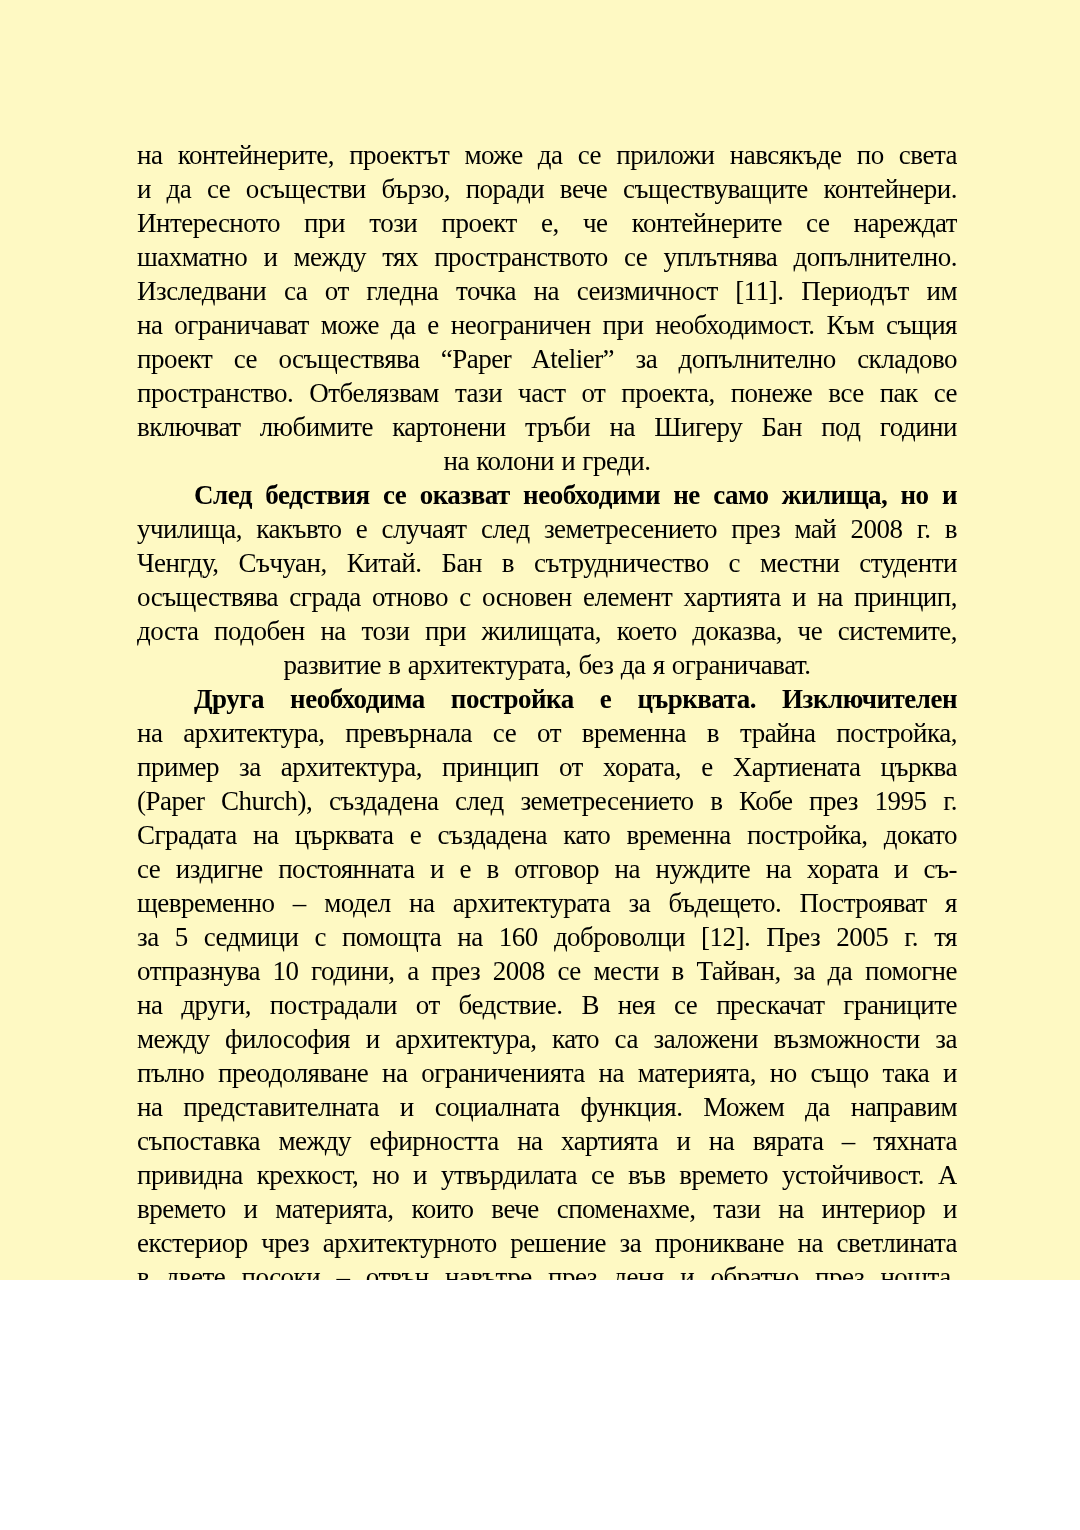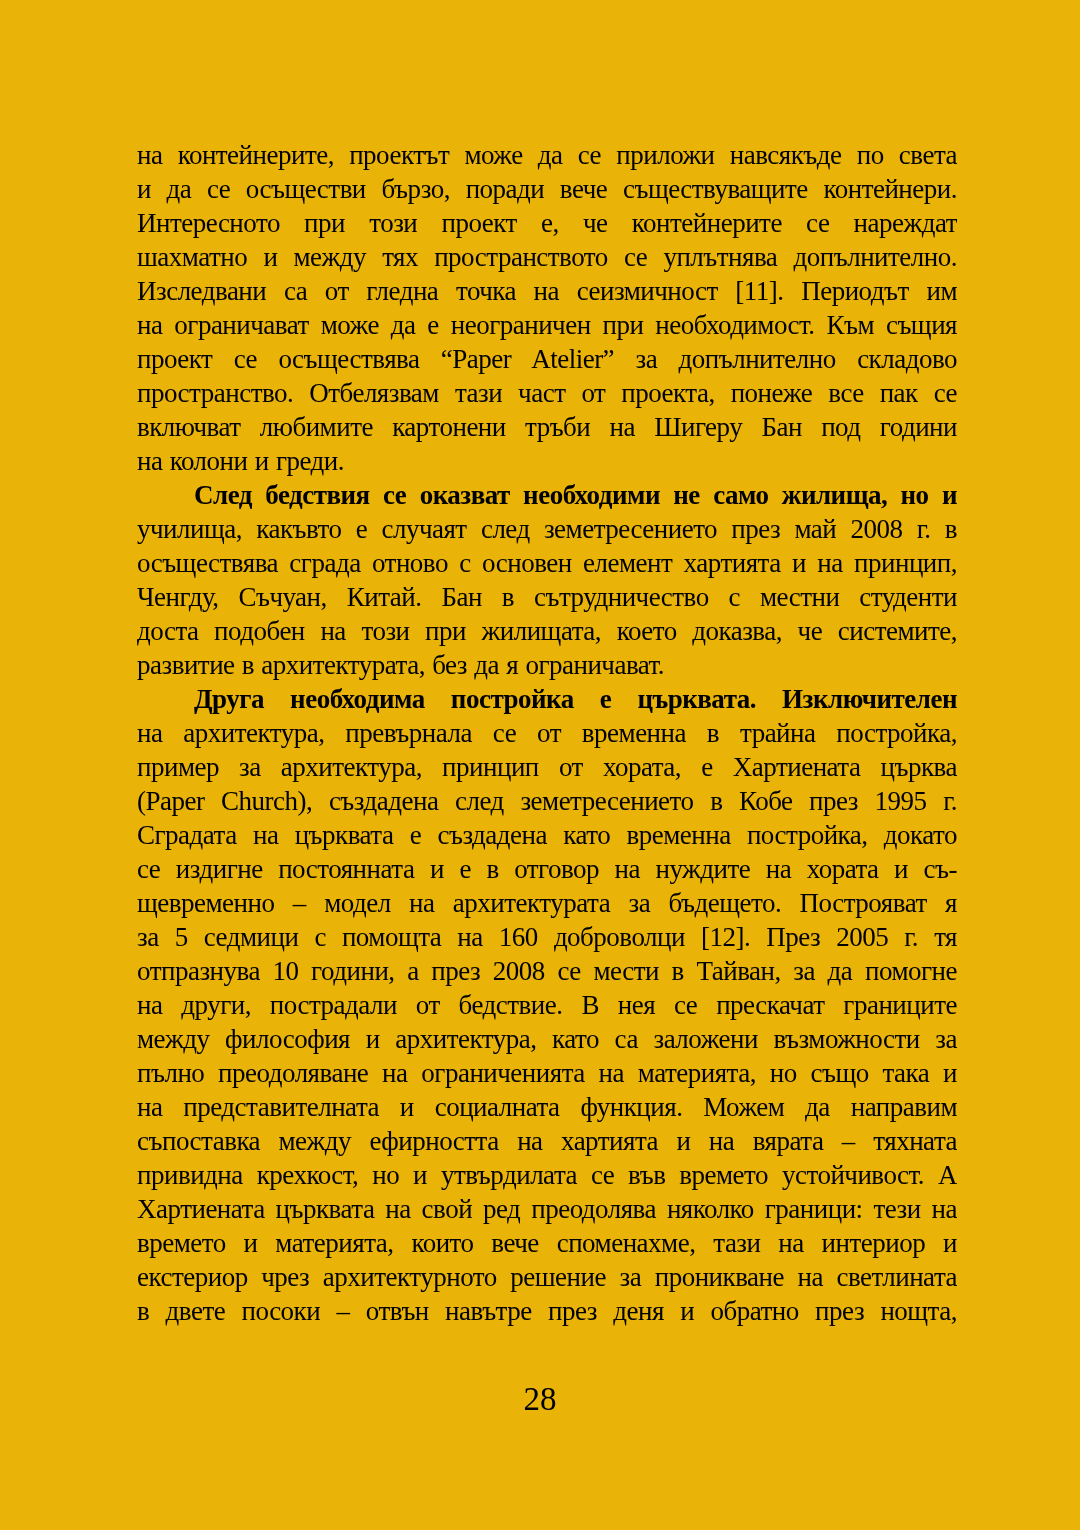--- a/index.html
+++ b/index.html
@@ -3,22 +3,22 @@
 <meta charset="utf-8">
 <style>
   html, body {
     margin: 0;
     padding: 0;
     background: #ffffff;
   }
   .page {
     position: relative;
     width: 1080px;
-    height: 1530px;
-    background: #eab308;
+    height: 1280px;
+    background: #fef9c3;
     font-family: "Liberation Serif", "DejaVu Serif", serif;
     color: #000000;
     overflow: hidden;
   }
   .text-block {
     position: absolute;
     left: 137px;
     top: 138px;
     width: 820px;
   }
@@ -41,21 +41,21 @@
     text-align-last: justify;
   }
   .text-line.jl::after {
     content: "";
     display: inline-block;
     width: 100%;
     height: 0;
   }
   
   .text-line.ll {
-    text-align: left;
+    text-align: center;
   }
   .text-line.indent {
     text-indent: 57px;
     font-weight: bold;
   }
   .page-number {
     position: absolute;
     left: 0;
     top: 1383px;
     width: 1080px;
@@ -78,41 +78,40 @@
         <div class="text-line jl">Изследвани са от гледна точка на сеизмичност [11]. Периодът им</div>
         <div class="text-line jl">на ограничават може да е неограничен при необходимост. Към същия</div>
         <div class="text-line jl">проект се осъществява “Paper Atelier” за допълнително складово</div>
         <div class="text-line jl">пространство. Отбелязвам тази част от проекта, понеже все пак се</div>
         <div class="text-line jl">включват любимите картонени тръби на Шигеру Бан под години</div>
         <div class="text-line ll">на колони и греди.</div>
       </div>
       <div class="paragraph">
         <div class="text-line jl indent">След бедствия се оказват необходими не само жилища, но и</div>
         <div class="text-line jl">училища, какъвто е случаят след земетресението през май 2008 г. в</div>
+        <div class="text-line jl">Ченгду, Съчуан, Китай. Бан в сътрудничество с местни студенти</div>
         <div class="text-line jl">осъществява сграда отново с основен елемент хартията и на принцип,</div>
-        <div class="text-line jl">Ченгду, Съчуан, Китай. Бан в сътрудничество с местни студенти</div>
         <div class="text-line jl">доста подобен на този при жилищата, което доказва, че системите,</div>
         <div class="text-line ll">развитие в архитектурата, без да я ограничават.</div>
       </div>
       <div class="paragraph">
         <div class="text-line jl indent">Друга необходима постройка е църквата. Изключителен пример</div>
         <div class="text-line jl">на архитектура, превърнала се от временна в трайна постройка,</div>
         <div class="text-line jl">пример за архитектура, принцип от хората, е Хартиената църква</div>
         <div class="text-line jl">(Paper Church), създадена след земетресението в Кобе през 1995 г.</div>
         <div class="text-line jl">Сградата на църквата е създадена като временна постройка, докато</div>
         <div class="text-line jl">се издигне постоянната и е в отговор на нуждите на хората и съ-</div>
         <div class="text-line jl">щевременно – модел на архитектурата за бъдещето. Построяват я</div>
         <div class="text-line jl">за 5 седмици с помощта на 160 доброволци [12]. През 2005 г. тя</div>
         <div class="text-line jl">отпразнува 10 години, а през 2008 се мести в Тайван, за да помогне</div>
         <div class="text-line jl">на други, пострадали от бедствие. В нея се прескачат границите</div>
         <div class="text-line jl">между философия и архитектура, като са заложени възможности за</div>
         <div class="text-line jl">пълно преодоляване на ограниченията на материята, но също така и</div>
         <div class="text-line jl">на представителната и социалната функция. Можем да направим</div>
         <div class="text-line jl">съпоставка между ефирността на хартията и на вярата – тяхната</div>
         <div class="text-line jl">привидна крехкост, но и утвърдилата се във времето устойчивост. А</div>
-        <div class="text-line jl">Хартиената църквата на свой ред преодолява няколко граници: тези на</div>
         <div class="text-line jl">времето и материята, които вече споменахме, тази на интериор и</div>
         <div class="text-line jl">екстериор чрез архитектурното решение за проникване на светлината</div>
         <div class="text-line jl">в двете посоки – отвън навътре през деня и обратно през нощта,</div>
       </div>
     </div>
   <div class="page-number">28</div>
 </div>
 
 </body></html>

